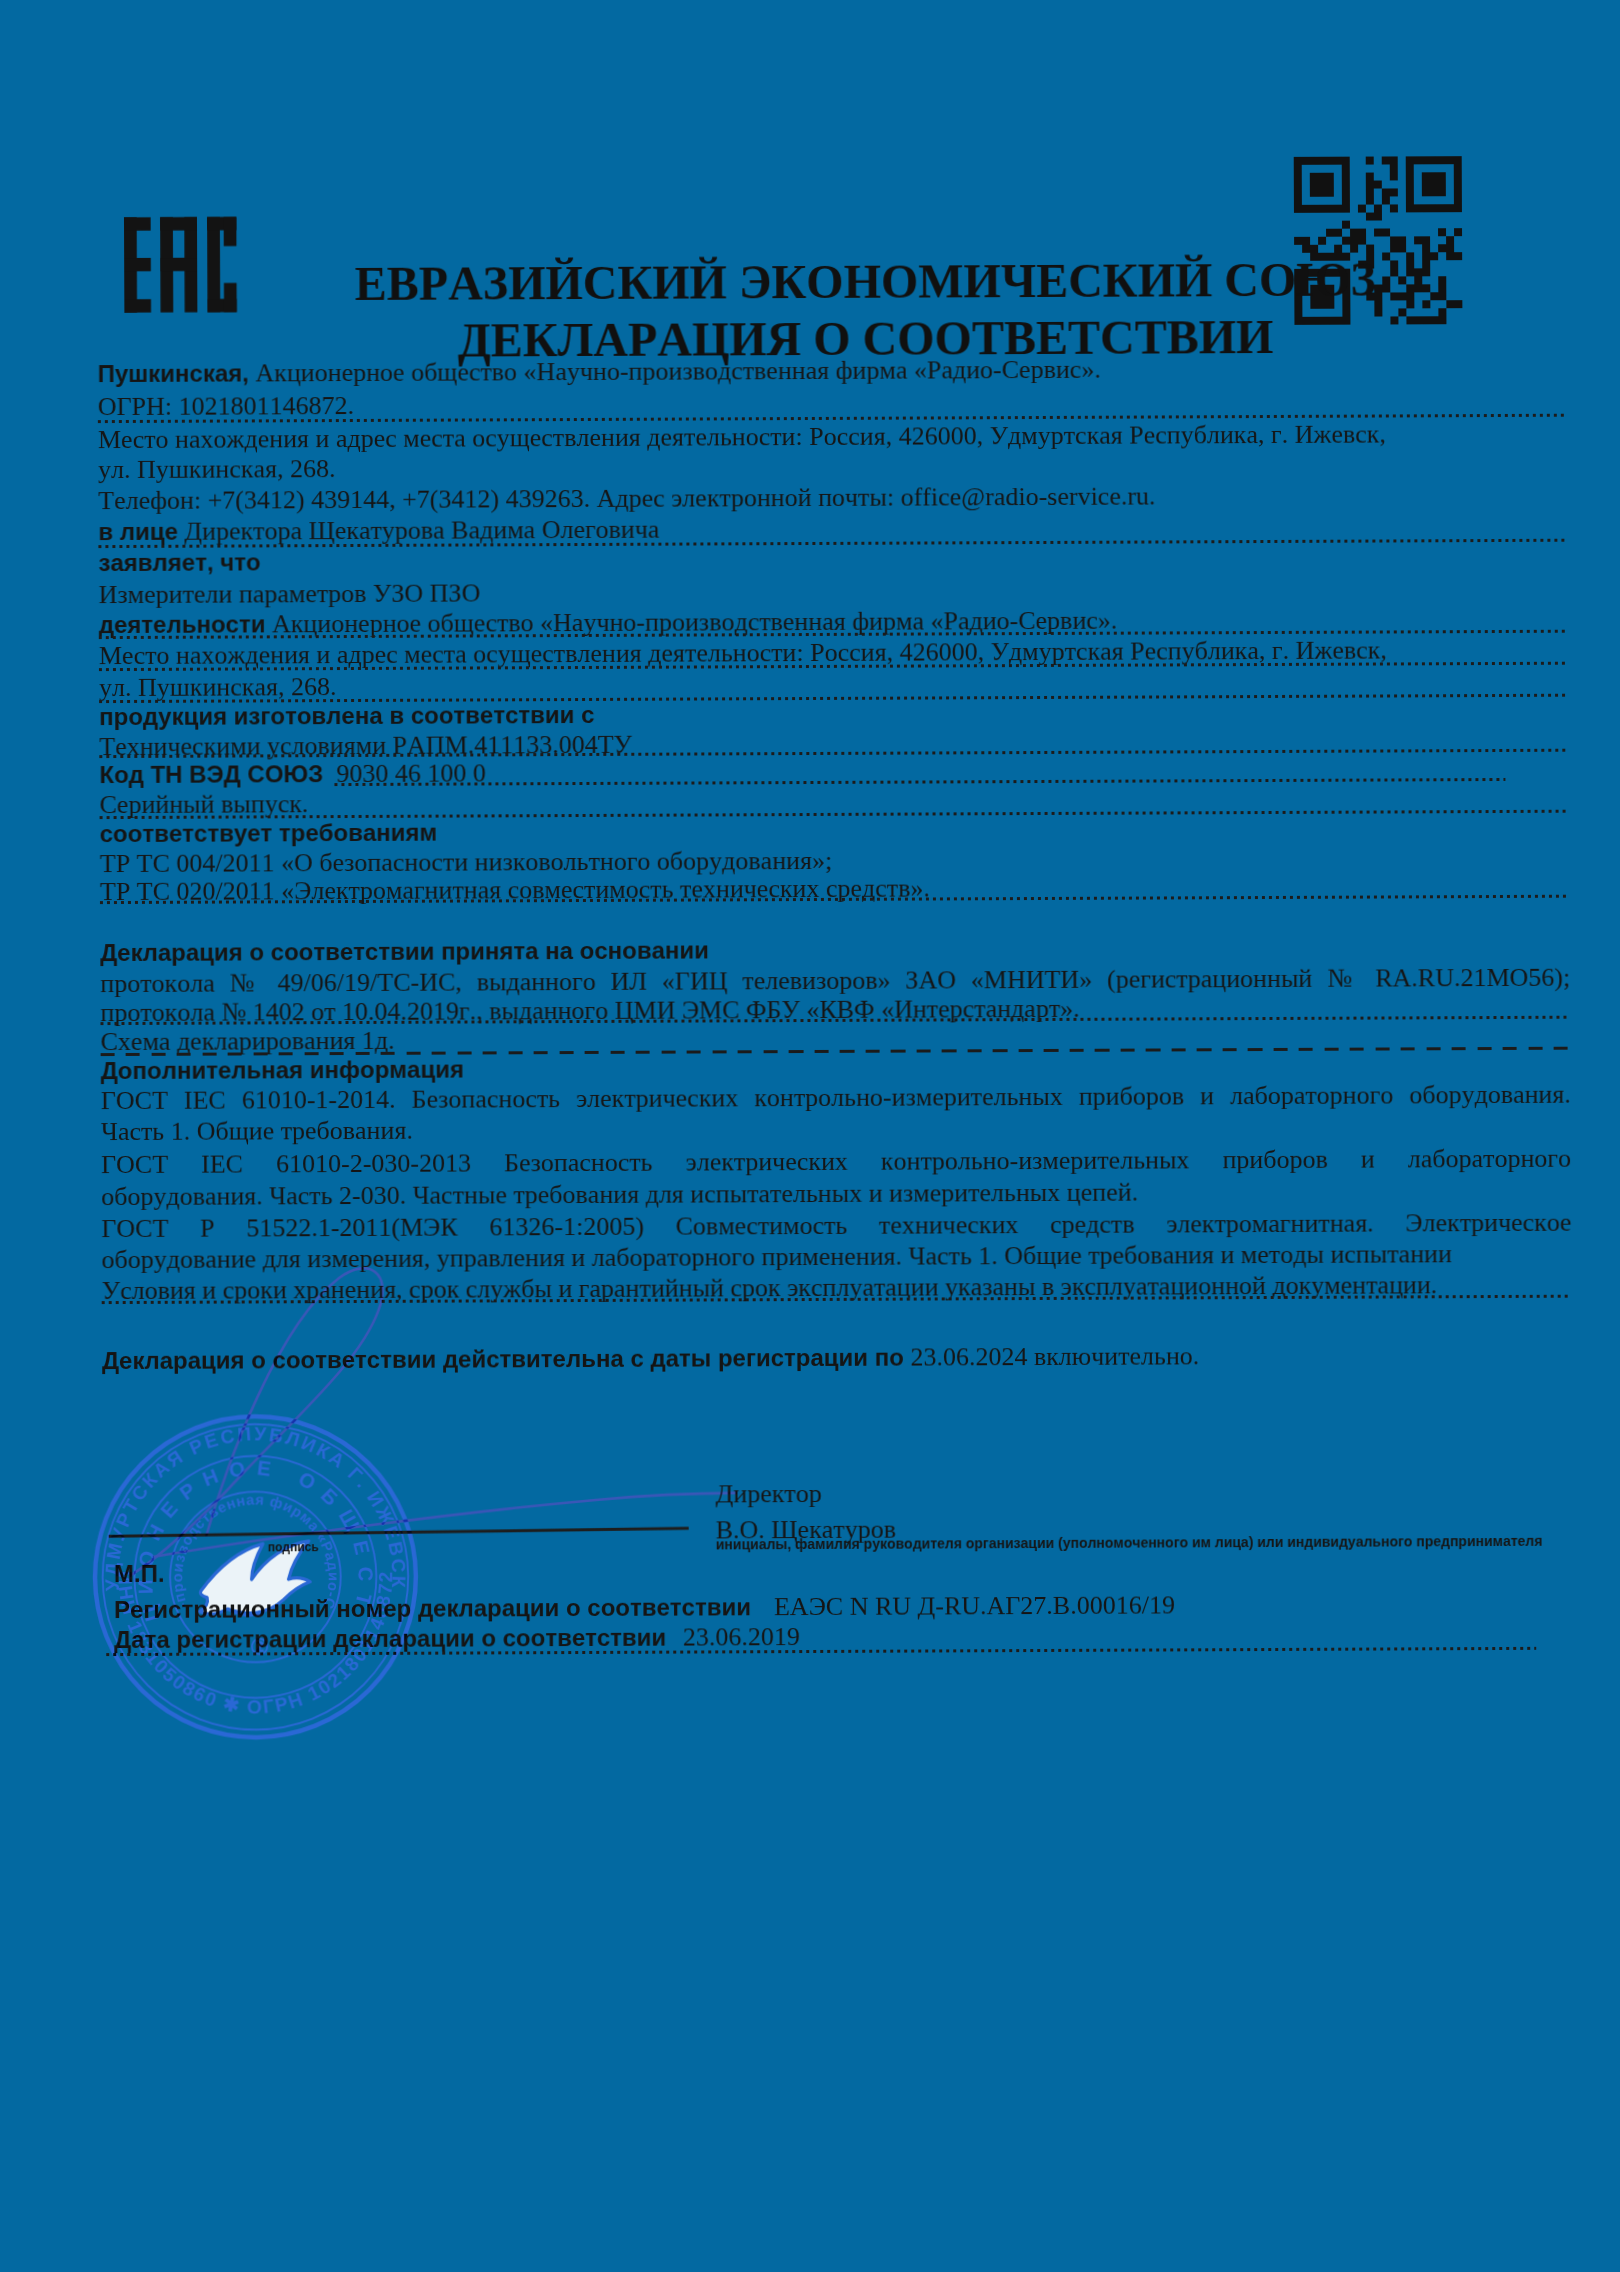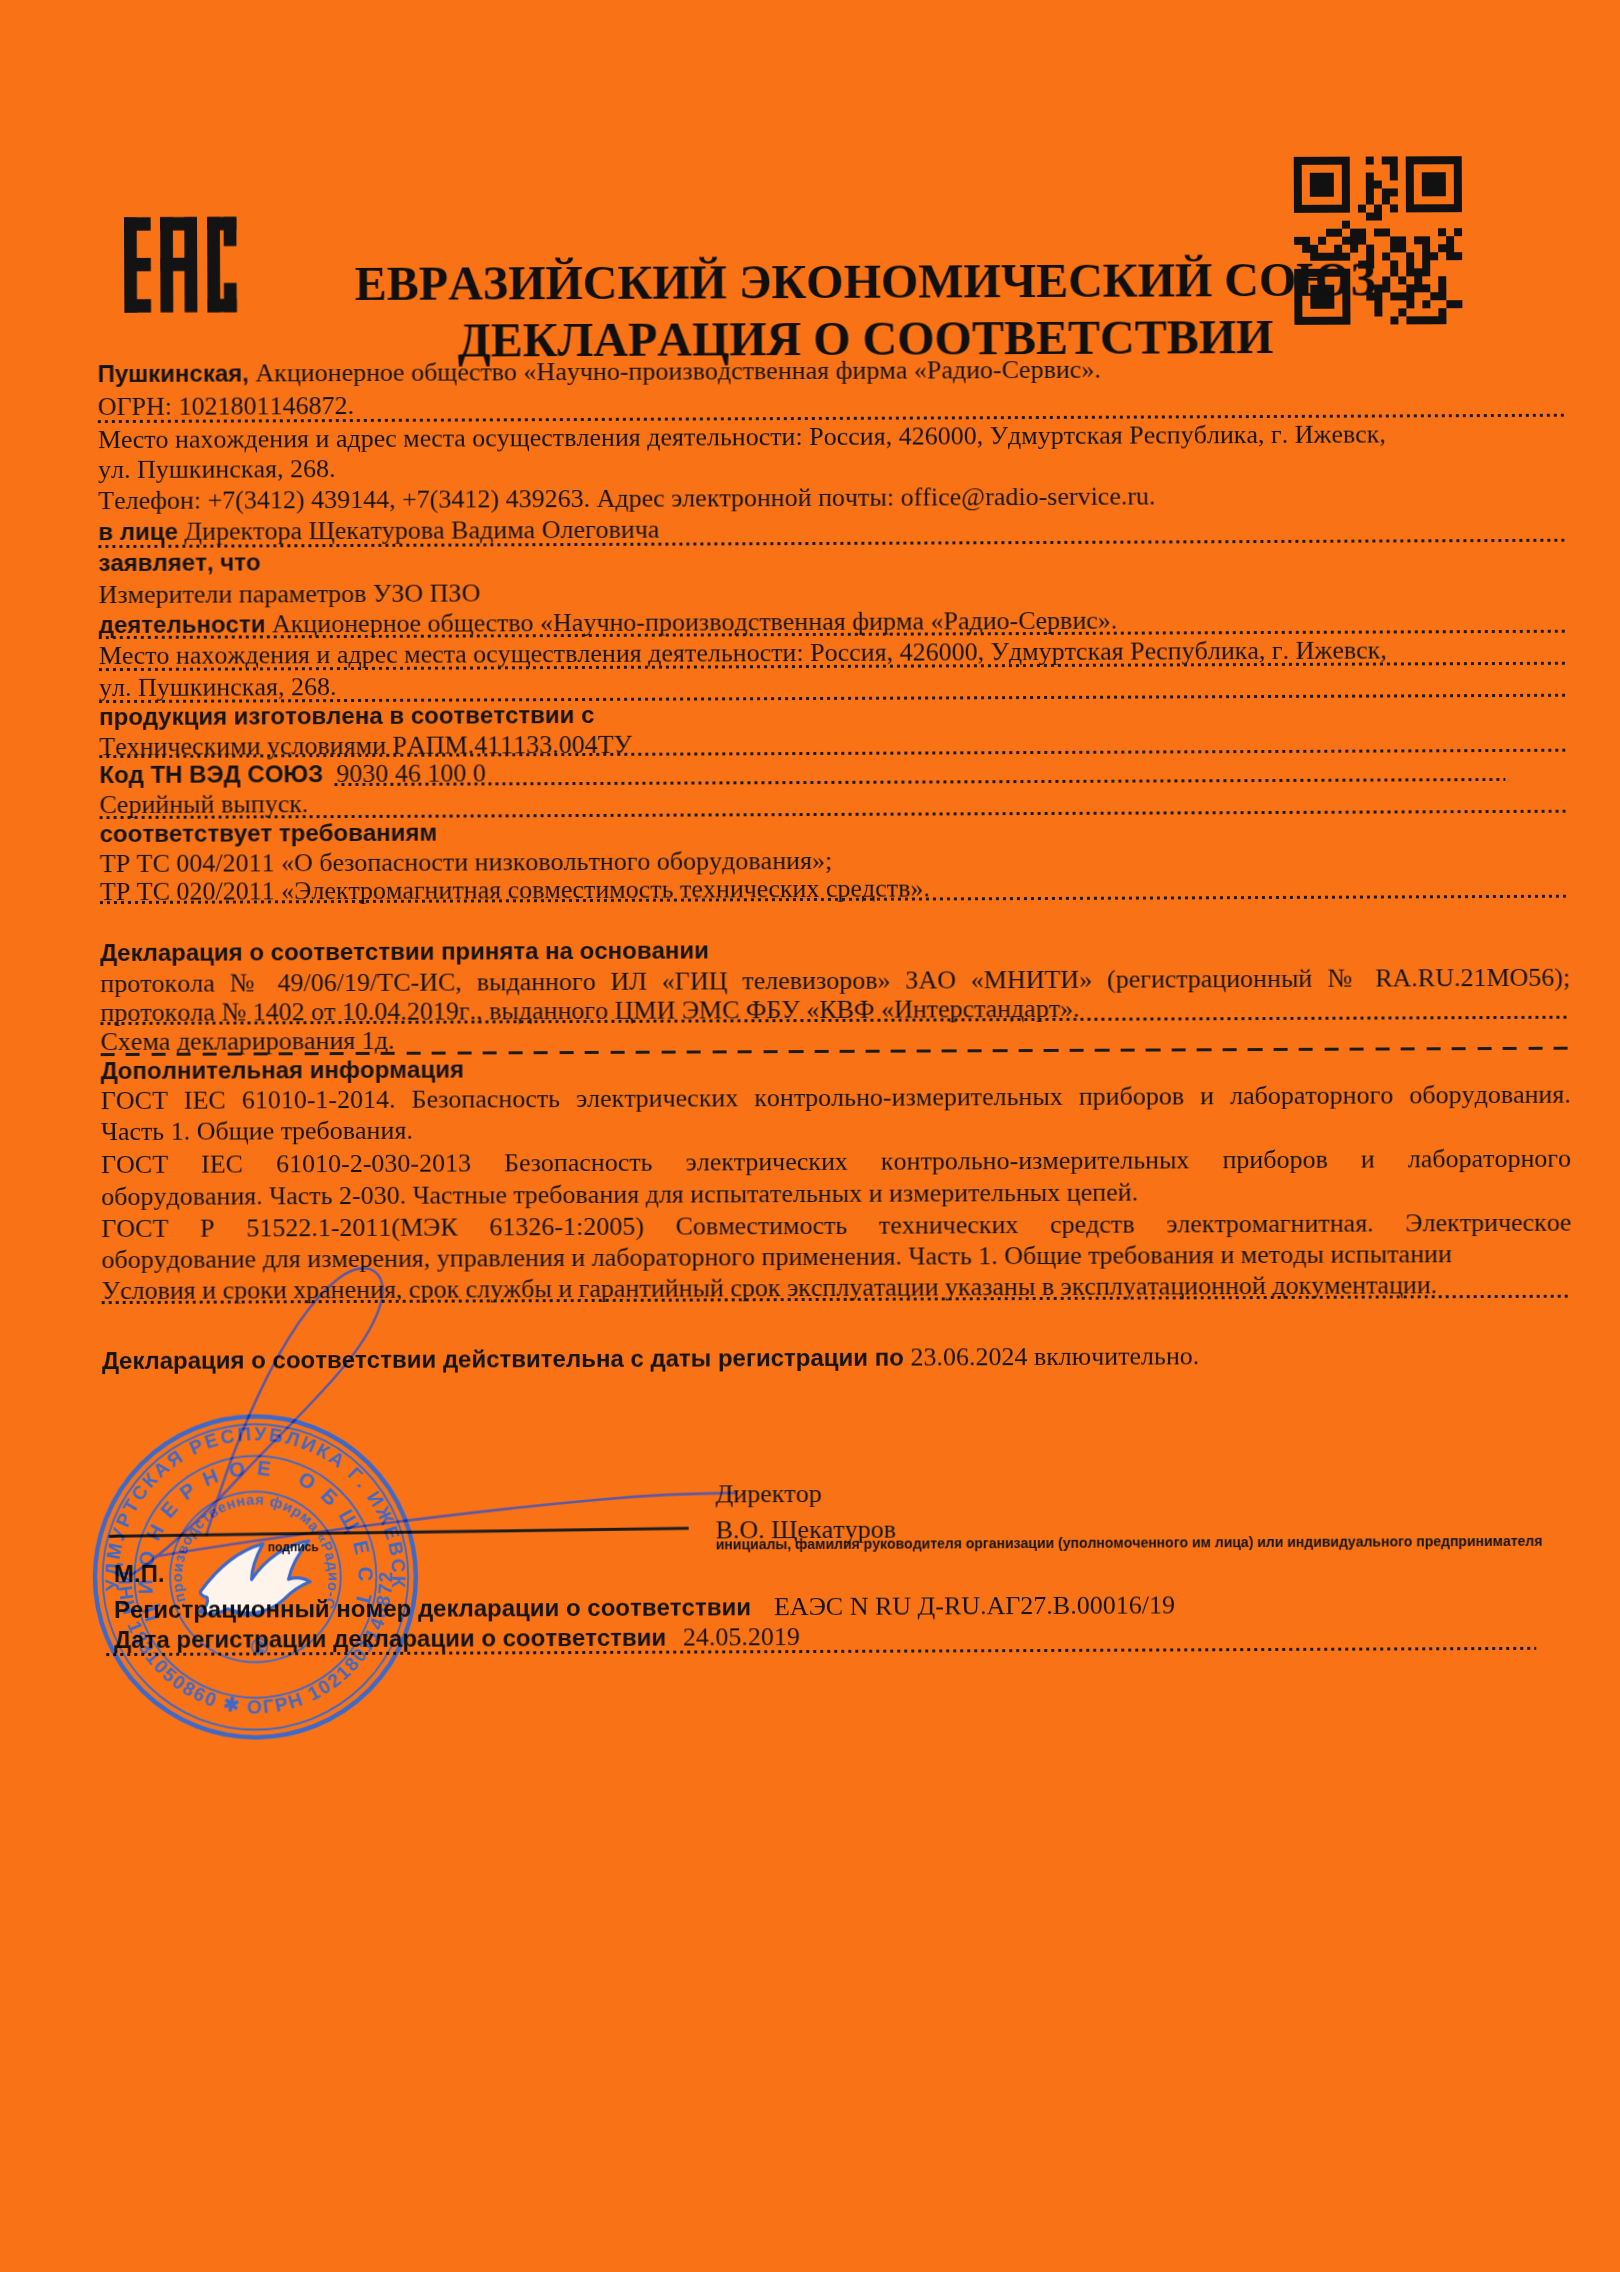--- a/index.html
+++ b/index.html
@@ -1,19 +1,19 @@
 <!DOCTYPE html>
 <html style="font-size:10.2px"><head>
 <meta charset="utf-8">
 <style>
   * { margin:0; padding:0; box-sizing:border-box; }
   html,body { background:#e8e8e8; }
   #page {
     position:relative; width:1621px; height:2273px;
-    background:#f97316; overflow:hidden;
+    background:#0369a1; overflow:hidden;
     font-kerning:none; color:#141414;
   }
   #inner { position:absolute; inset:0; transform:rotate(-0.25deg); transform-origin:50% 30%; }
   .ser { font-family:"Liberation Serif", serif; font-size:26px; }
   .sb  { font-family:"Liberation Sans", sans-serif; font-size:24px; font-weight:700; }
   .line { position:absolute; left:99px; width:1470px; line-height:1.12; white-space:nowrap; }
   .jline { white-space:normal; text-align:justify; }
   .jline::after { content:""; display:inline-block; width:100%; height:0; }
   .dots {
     position:absolute; left:99px; width:1467px; height:3.2px;
@@ -331,21 +331,21 @@
   <div class="line ser" style="left:712px;top:1479px">Директор</div>
   <div class="line ser" style="left:712px;top:1515px">В.О. Щекатуров</div>
   <div id="sign-rule"></div>
   <div class="line tiny-sans" style="left:264px;top:1539px;width:191px">подпись</div>
   <div class="line small-sans" style="left:712px;top:1537px;width:854px">инициалы, фамилия руководителя организации (уполномоченного им лица) или индивидуального предпринимателя</div>
   <div class="line sb" style="left:110px;top:1558px">М.П.</div>
   <div class="line" style="left:110px;top:1592px">
     <span class="sb">Регистрационный номер декларации о соответствии</span><span class="ser" style="margin-left:23px">ЕАЭС N RU Д-RU.АГ27.В.00016/19</span>
   </div>
   <div class="line" style="left:110px;top:1622px">
-    <span class="sb">Дата регистрации декларации о соответствии</span><span class="ser" style="margin-left:16.6px">24.05.2019</span>
+    <span class="sb">Дата регистрации декларации о соответствии</span><span class="ser" style="margin-left:16.6px">23.06.2019</span>
   </div>
   <div class="dots" style="top:1650px;left:102px;width:1430px"></div>
 
   <svg id="stamp-svg" width="331" height="331" viewBox="-260 -260 520 520">
     <defs>
       <path id="arcOutTop" d="M -208 55 A 215 215 0 1 1 208 55"></path>
       <path id="arcOutBot" d="M -208 -55 A 215 215 0 1 0 208 -55"></path>
       <path id="arcMid" d="M -152 58 A 162 162 0 1 1 152 58"></path>
       <path id="arcInn" d="M -106 46 A 115 115 0 1 1 106 46"></path>
     </defs>

